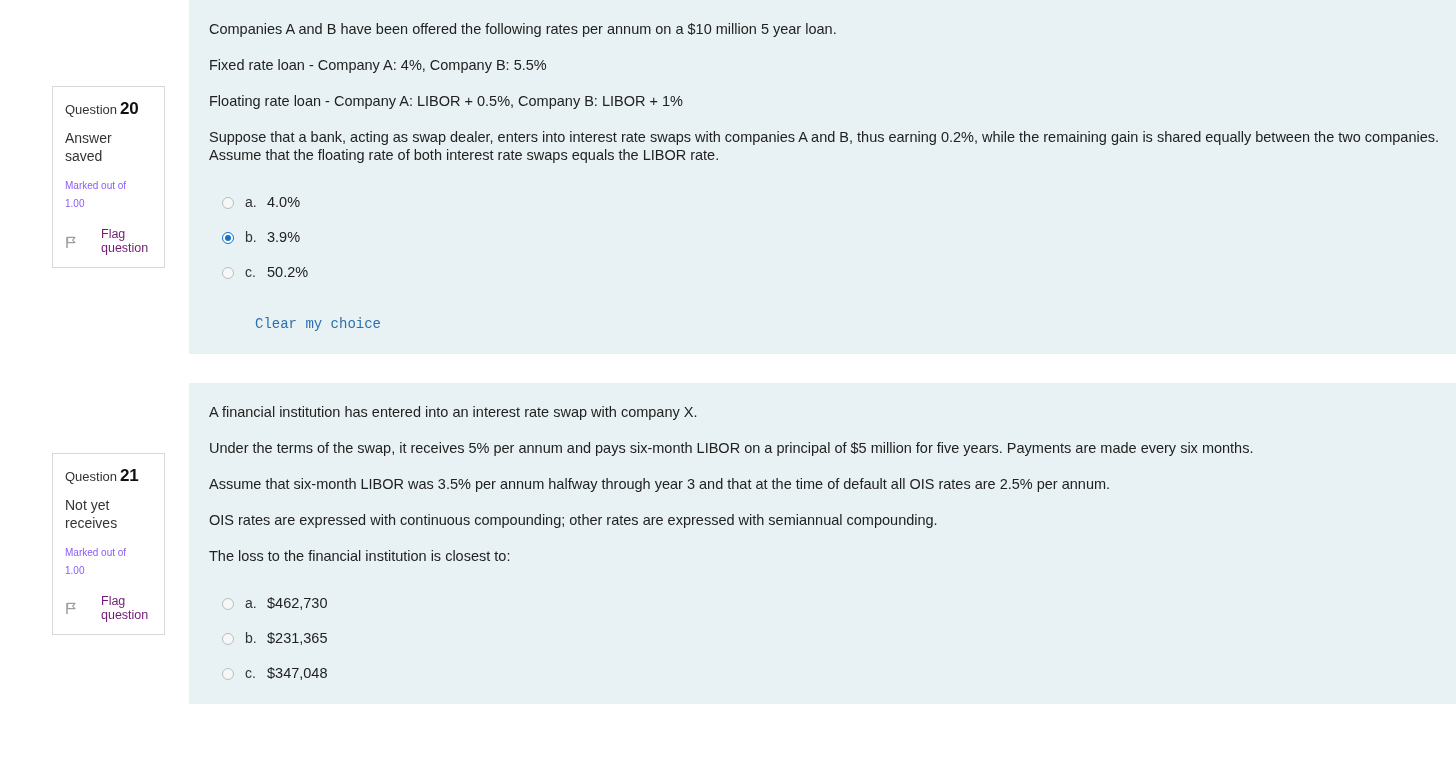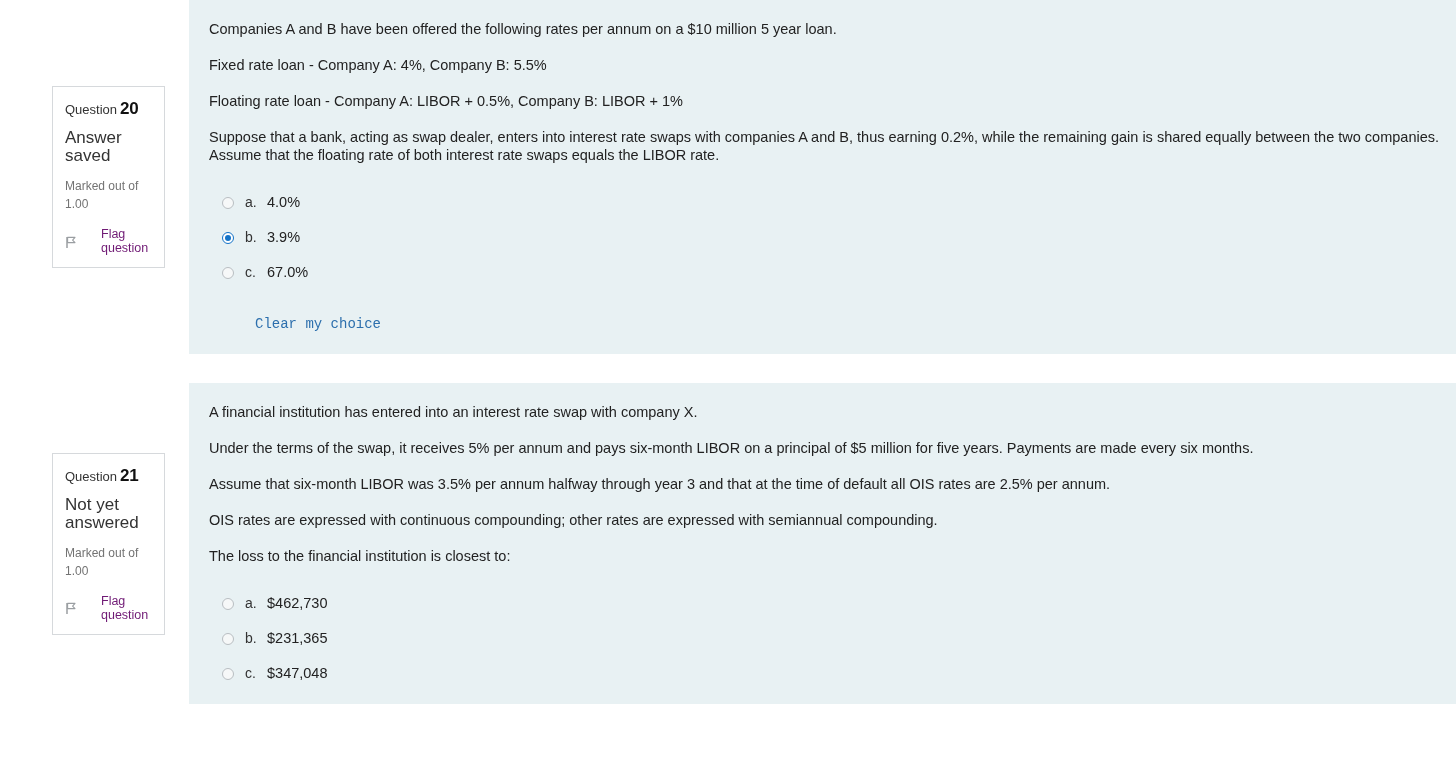--- a/index.html
+++ b/index.html
@@ -51,28 +51,28 @@
     white-space: nowrap;
   }
   .q-number .num {
     font-size: 17px;
     font-weight: bold;
     color: #111111;
     margin-left: 3px;
     letter-spacing: -0.2px;
   }
   .q-state {
-    font-size: 17px;
+    font-size: 14px;
     color: #333333;
     line-height: 18px;
     margin-bottom: 12px;
   }
   .q-marks {
-    font-size: 12px;
-    color: #737373;
+    font-size: 10px;
+    color: #8b5cf6;
     line-height: 18px;
     margin-bottom: 14px;
   }
   .flag-row {
     display: flex;
     align-items: center;
     gap: 24px;
     font-size: 12.5px;
     color: #701a75;
     cursor: pointer;
@@ -202,30 +202,30 @@
               <span class="radio"></span>
               <span class="answer-letter">a.</span>
               <span class="answer-text">4.0%</span>
             </div><div class="answer-row">
               <span class="radio checked"></span>
               <span class="answer-letter">b.</span>
               <span class="answer-text">3.9%</span>
             </div><div class="answer-row">
               <span class="radio"></span>
               <span class="answer-letter">c.</span>
-              <span class="answer-text">67.0%</span>
+              <span class="answer-text">50.2%</span>
             </div><div class="clear-choice">Clear my choice</div></div>
         </div>
       </div>
       <div class="gap"></div>
       <div class="question-block">
         <div class="info-col">
           <div class="info-box">
             <div class="q-number"><span>Question</span><span class="num">21</span></div>
-            <div class="q-state">Not yet answered</div>
+            <div class="q-state">Not yet receives</div>
             <div class="q-marks"><span>Marked out of</span><br><span>1.00</span></div>
             <div class="flag-row">
               <span class="flag-icon"><svg viewBox="0 0 12 13" width="12" height="13" aria-hidden="true">
                   <path d="M2 1 L2 12" stroke="#8b8f93" stroke-width="1.3" fill="none"></path>
                   <path d="M2.6 1.4 L10 1.4 L7.6 4.1 L10 6.6 L2.6 6.6 Z" fill="none" stroke="#9a9ea2" stroke-width="1.1" stroke-linejoin="round"></path>
                 </svg></span>
               <span>Flag question</span>
             </div>
           </div>
         </div>

